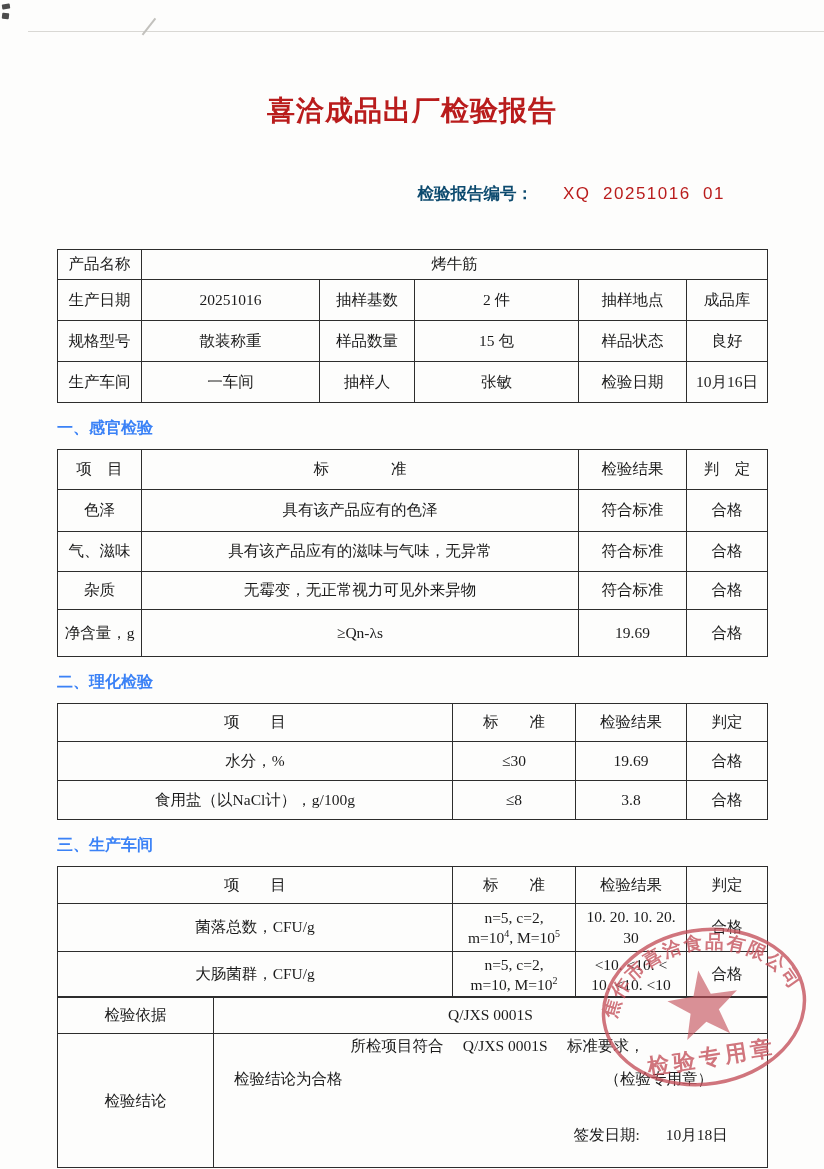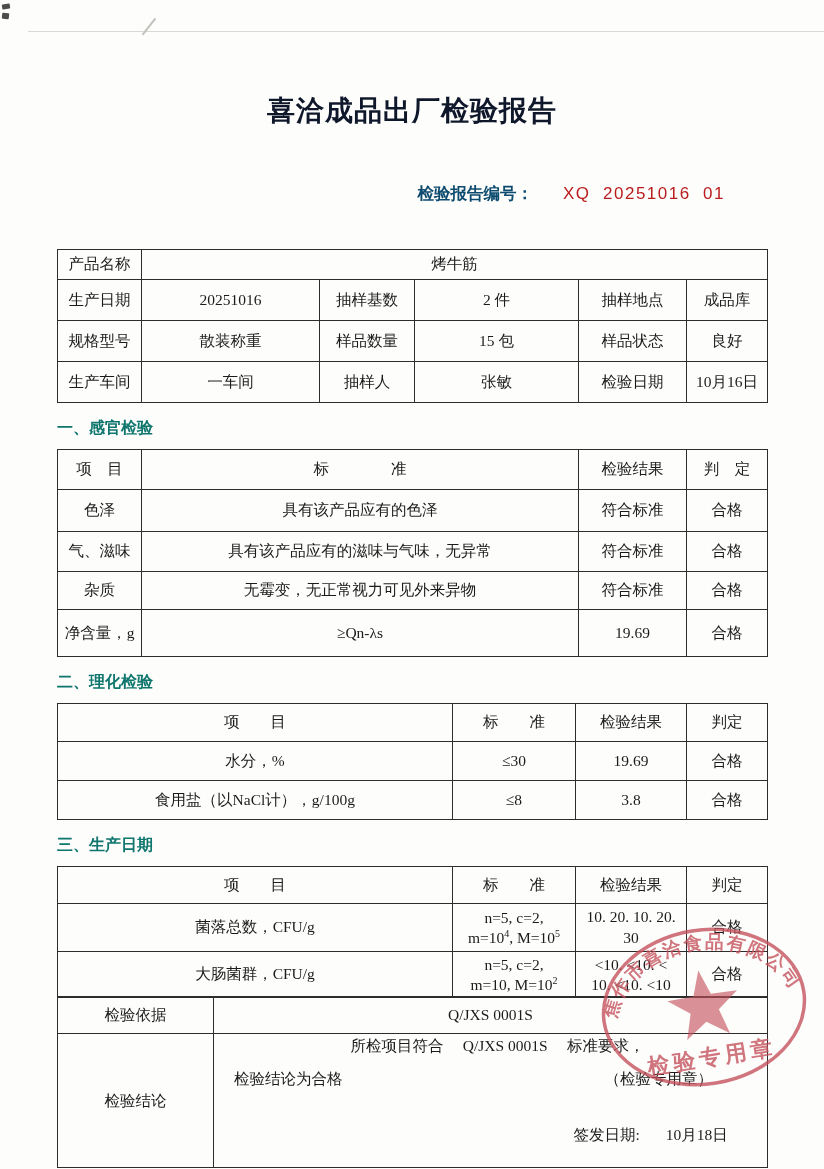--- a/index.html
+++ b/index.html
@@ -23,21 +23,21 @@
   .content { padding-left:57px; width:767px; }
 
   .title {
     margin-top: 92px;
     width: 710px;
     text-align: center;
     font-family: "Liberation Sans", "DejaVu Sans", sans-serif;
     font-weight: 700;
     font-size: 28px;
     letter-spacing: 1px;
-    color:#0f172a;
+    color:#b91c1c;
   }
   .report-no {
     margin-top: 34px;
     padding-left: 333px;
     font-family: "Liberation Sans", "DejaVu Sans", sans-serif;
     font-size: 16.5px;
     white-space: pre;
   }
   .rn-label { font-weight:700; color:#0c4a6e; }
   .rn-value { margin-left:30px; font-size:17px; letter-spacing:1.5px; color:#b91c1c; }
@@ -63,21 +63,21 @@
   .r39 { height:39px; }  .r37 { height:37px; }
   .r48 { height:48px; }  .r46 { height:46px; }
   .r112 { height:112px; }
 
   .tbl-info { margin-top: 25px; padding-left: 32px; }
   .sec {
     margin-top: 15px;
     font-family: "Liberation Sans", "DejaVu Sans", sans-serif;
     font-weight: 700;
     font-size: 16px;
-    color:#0f766e;
+    color:#3b82f6;
   }
   .sec + table.t { margin-top: 10px; }
   sup { font-size: 10px; line-height: 0; }
   .std2line { line-height: 1.25; }
 
   table.t.foot { margin-top: -1.6px; }
   td.concl { vertical-align: top; text-align: left; padding: 10px 0 6px 0; }
   .c1 { padding-left: 14px; white-space: pre; }
   .c2 { margin-top: 12px; padding-left: 14px; display:flex; }
   .c2 .seal-note { margin-left: auto; margin-right: 48px; }
@@ -215,21 +215,21 @@
         </tr>
         <tr class="r39">
           <td class="left">食用盐（以NaCl计），g/100g</td>
           <td>≤8</td>
           <td>3.8</td>
           <td>合格</td>
         </tr>
       </tbody>
     </table>
 
-    <div class="sec">三、生产日期</div>
+    <div class="sec">三、生产车间</div>
     <table class="t">
       <colgroup>
         <col style="width:395px">
           <col style="width:123px">
           <col style="width:111px">
           <col style="width:81px">
       </colgroup>
       <tbody>
         <tr class="r37">
           <td class="hd">项　　目</td>

